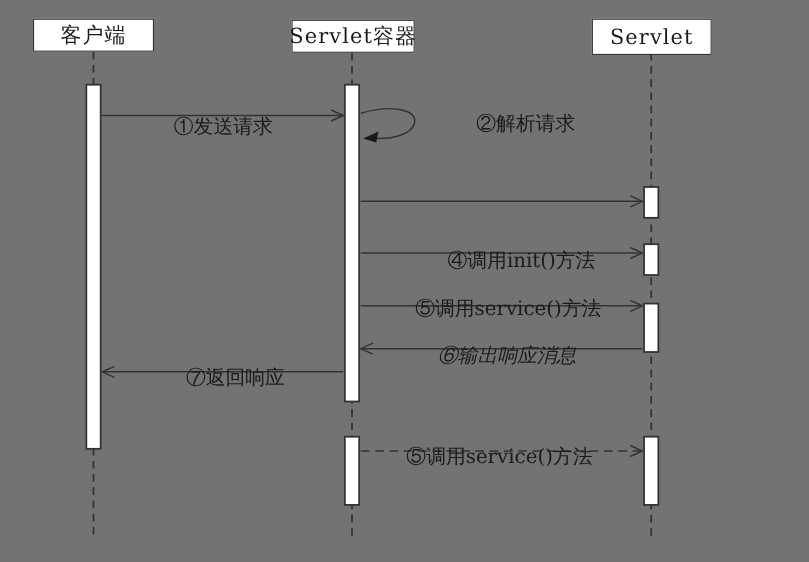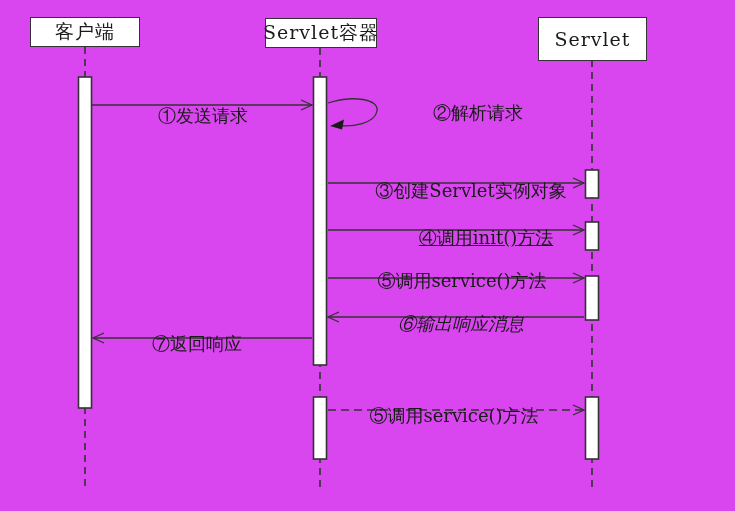--- a/index.html
+++ b/index.html
@@ -4,21 +4,21 @@
 <style>
   html, body {
     margin: 0;
     padding: 0;
     background: #ffffff;
   }
   .stage {
     position: relative;
     width: 735px;
     height: 511px;
-    background: #d946ef;
+    background: #737373;
     font-family: "DejaVu Serif", "Liberation Serif", serif;
     color: #1a1a1a;
     overflow: hidden;
   }
   .canvas-svg {
     position: absolute;
     left: 0;
     top: 0;
     width: 735px;
     height: 511px;
@@ -90,26 +90,25 @@
     <line x1="328" y1="410" x2="584" y2="410" stroke="#333333" stroke-width="1.3" stroke-dasharray="8 5"></line>
     <polyline points="573,405 584,410 573,415" fill="none" stroke="#333333" stroke-width="1.3"></polyline>
   </svg>
 
   <div class="actor-box" style="left:30px; top:17px; width:110px; height:30px;">
     <span>客户端</span>
   </div>
   <div class="actor-box" style="left:265px; top:18px; width:112px; height:30px;">
     <span>Servlet容器</span>
   </div>
-  <div class="actor-box" style="left:538px; top:17px; width:109px; height:44px;">
+  <div class="actor-box" style="left:538px; top:17px; width:109px; height:33px;">
     <span>Servlet</span>
   </div>
 
   <div class="msg-label centered" style="left:203px; top:84px;">①发送请求</div>
   <div class="msg-label" style="left:389px; top:102px;margin-left:44px;">②解析请求</div>
-  <div class="msg-label centered" style="left:471px; top:159px;">③创建Servlet实例对象</div>
-  <div class="msg-label centered" style="left:486px; top:206px;text-decoration:underline;">④调用init()方法</div>
+  <div class="msg-label centered" style="left:474px; top:206px;">④调用init()方法</div>
   <div class="msg-label centered" style="left:462px; top:249px;">⑤调用service()方法</div>
   <div class="msg-label centered" style="left:461px; top:292px;font-style:italic;">⑥输出响应消息</div>
-  <div class="msg-label centered" style="left:197px; top:312px;text-align:center;">⑦返回响应</div>
+  <div class="msg-label centered" style="left:214px; top:312px;text-align:center;">⑦返回响应</div>
   <div class="msg-label centered" style="left:454px; top:384px;">⑤调用service()方法</div>
 
 </div>
 
 </body></html>

